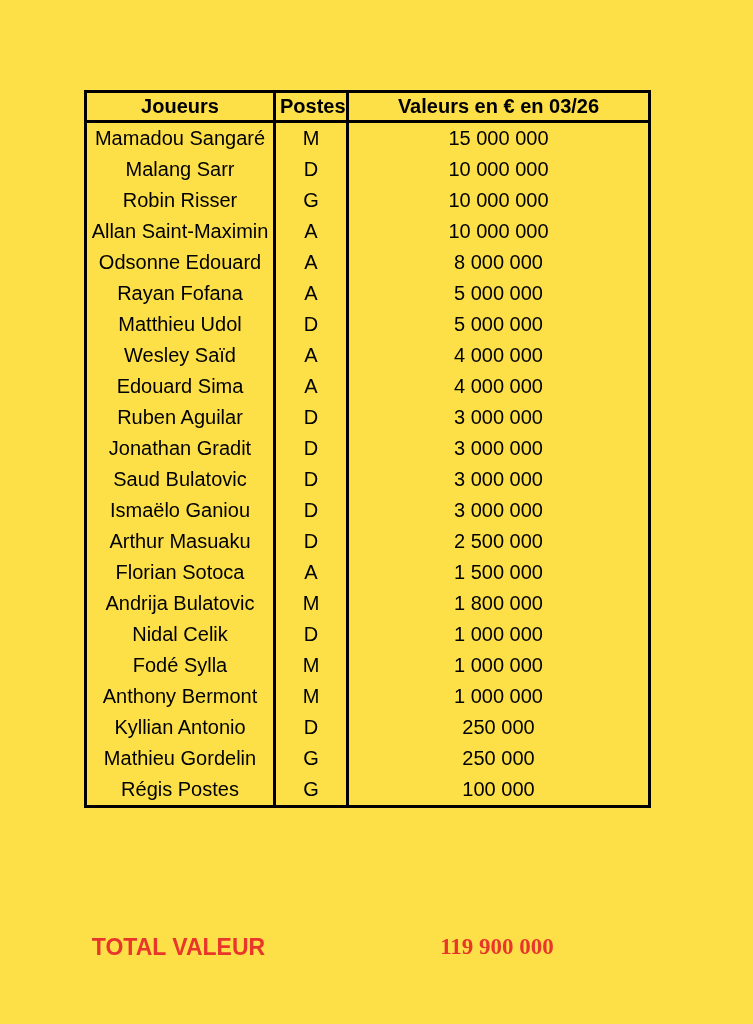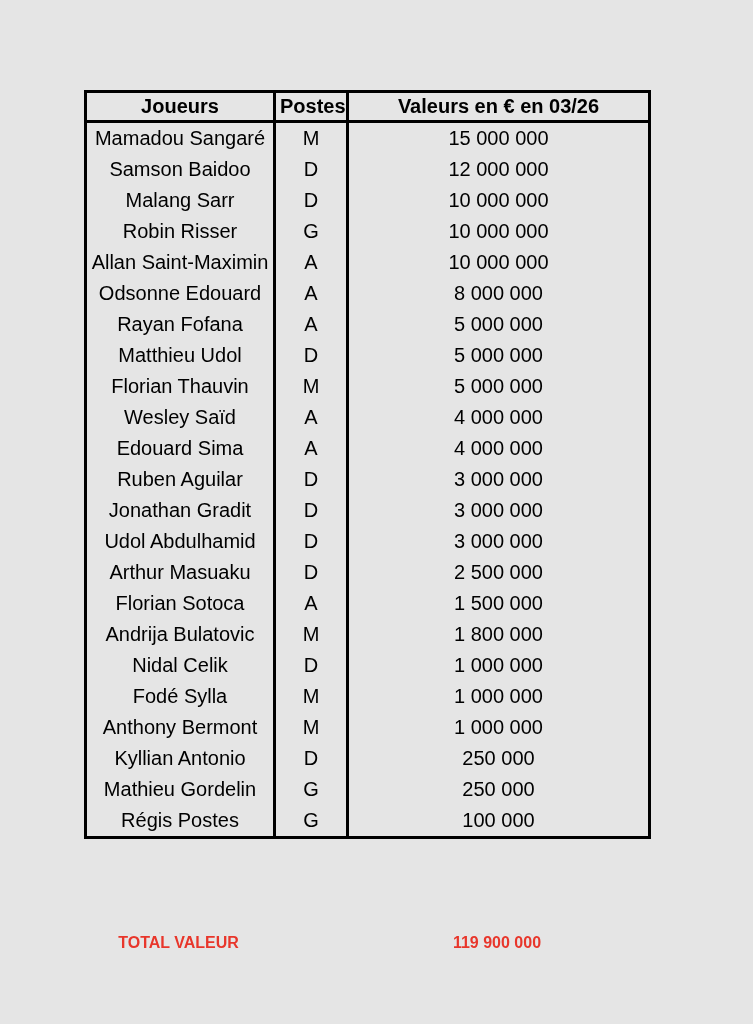--- a/index.html
+++ b/index.html
@@ -1,20 +1,20 @@
 <!DOCTYPE html>
 <html><head>
 <meta charset="utf-8">
 <style>
   html, body { margin: 0; padding: 0; background: #ffffff; }
   .canvas {
     position: relative;
     width: 753px;
     height: 1024px;
-    background: #e5e5e5;
+    background: #fde047;
     font-family: "Liberation Sans", sans-serif;
     color: #000000;
     overflow: hidden;
   }
   table.data-table {
     position: absolute;
     left: 84px;
     top: 90px;
     width: 564px;
     border-collapse: collapse;
@@ -47,24 +47,24 @@
     white-space: nowrap;
   }
   .total-row {
     position: absolute;
     left: 84px;
     top: 934px;
     width: 564px;
     display: grid;
     grid-template-columns: 189px 73px 302px;
     font-weight: 700;
-    font-size: 16px;
+    font-size: 23px;
   }
   .total-label { grid-column: 1; text-align: center; }
-  .total-value { grid-column: 3; text-align: center; }
+  .total-value { grid-column: 3; text-align: center; font-family: Liberation Serif, serif; }
 </style>
 </head>
 <body>
 
 <div class="canvas">
 
   <table class="data-table">
     <colgroup>
       <col class="col-joueurs">
       <col class="col-postes">
@@ -77,25 +77,20 @@
         <th>Valeurs en € en 03/26</th>
       </tr>
     </thead>
     <tbody id="table-body">
         <tr>
       <td>Mamadou Sangaré</td>
       <td>M</td>
       <td>15 000 000</td>
     </tr>
         <tr>
-      <td>Samson Baidoo</td>
-      <td>D</td>
-      <td>12 000 000</td>
-    </tr>
-        <tr>
       <td>Malang Sarr</td>
       <td>D</td>
       <td>10 000 000</td>
     </tr>
         <tr>
       <td>Robin Risser</td>
       <td>G</td>
       <td>10 000 000</td>
     </tr>
         <tr>
@@ -112,46 +107,46 @@
       <td>Rayan Fofana</td>
       <td>A</td>
       <td>5 000 000</td>
     </tr>
         <tr>
       <td>Matthieu Udol</td>
       <td>D</td>
       <td>5 000 000</td>
     </tr>
         <tr>
-      <td>Florian Thauvin</td>
-      <td>M</td>
-      <td>5 000 000</td>
-    </tr>
-        <tr>
       <td>Wesley Saïd</td>
       <td>A</td>
       <td>4 000 000</td>
     </tr>
         <tr>
       <td>Edouard Sima</td>
       <td>A</td>
       <td>4 000 000</td>
     </tr>
         <tr>
       <td>Ruben Aguilar</td>
       <td>D</td>
       <td>3 000 000</td>
     </tr>
         <tr>
       <td>Jonathan Gradit</td>
       <td>D</td>
       <td>3 000 000</td>
     </tr>
         <tr>
-      <td>Udol Abdulhamid</td>
+      <td>Saud Bulatovic</td>
+      <td>D</td>
+      <td>3 000 000</td>
+    </tr>
+        <tr>
+      <td>Ismaëlo Ganiou</td>
       <td>D</td>
       <td>3 000 000</td>
     </tr>
         <tr>
       <td>Arthur Masuaku</td>
       <td>D</td>
       <td>2 500 000</td>
     </tr>
         <tr>
       <td>Florian Sotoca</td>

